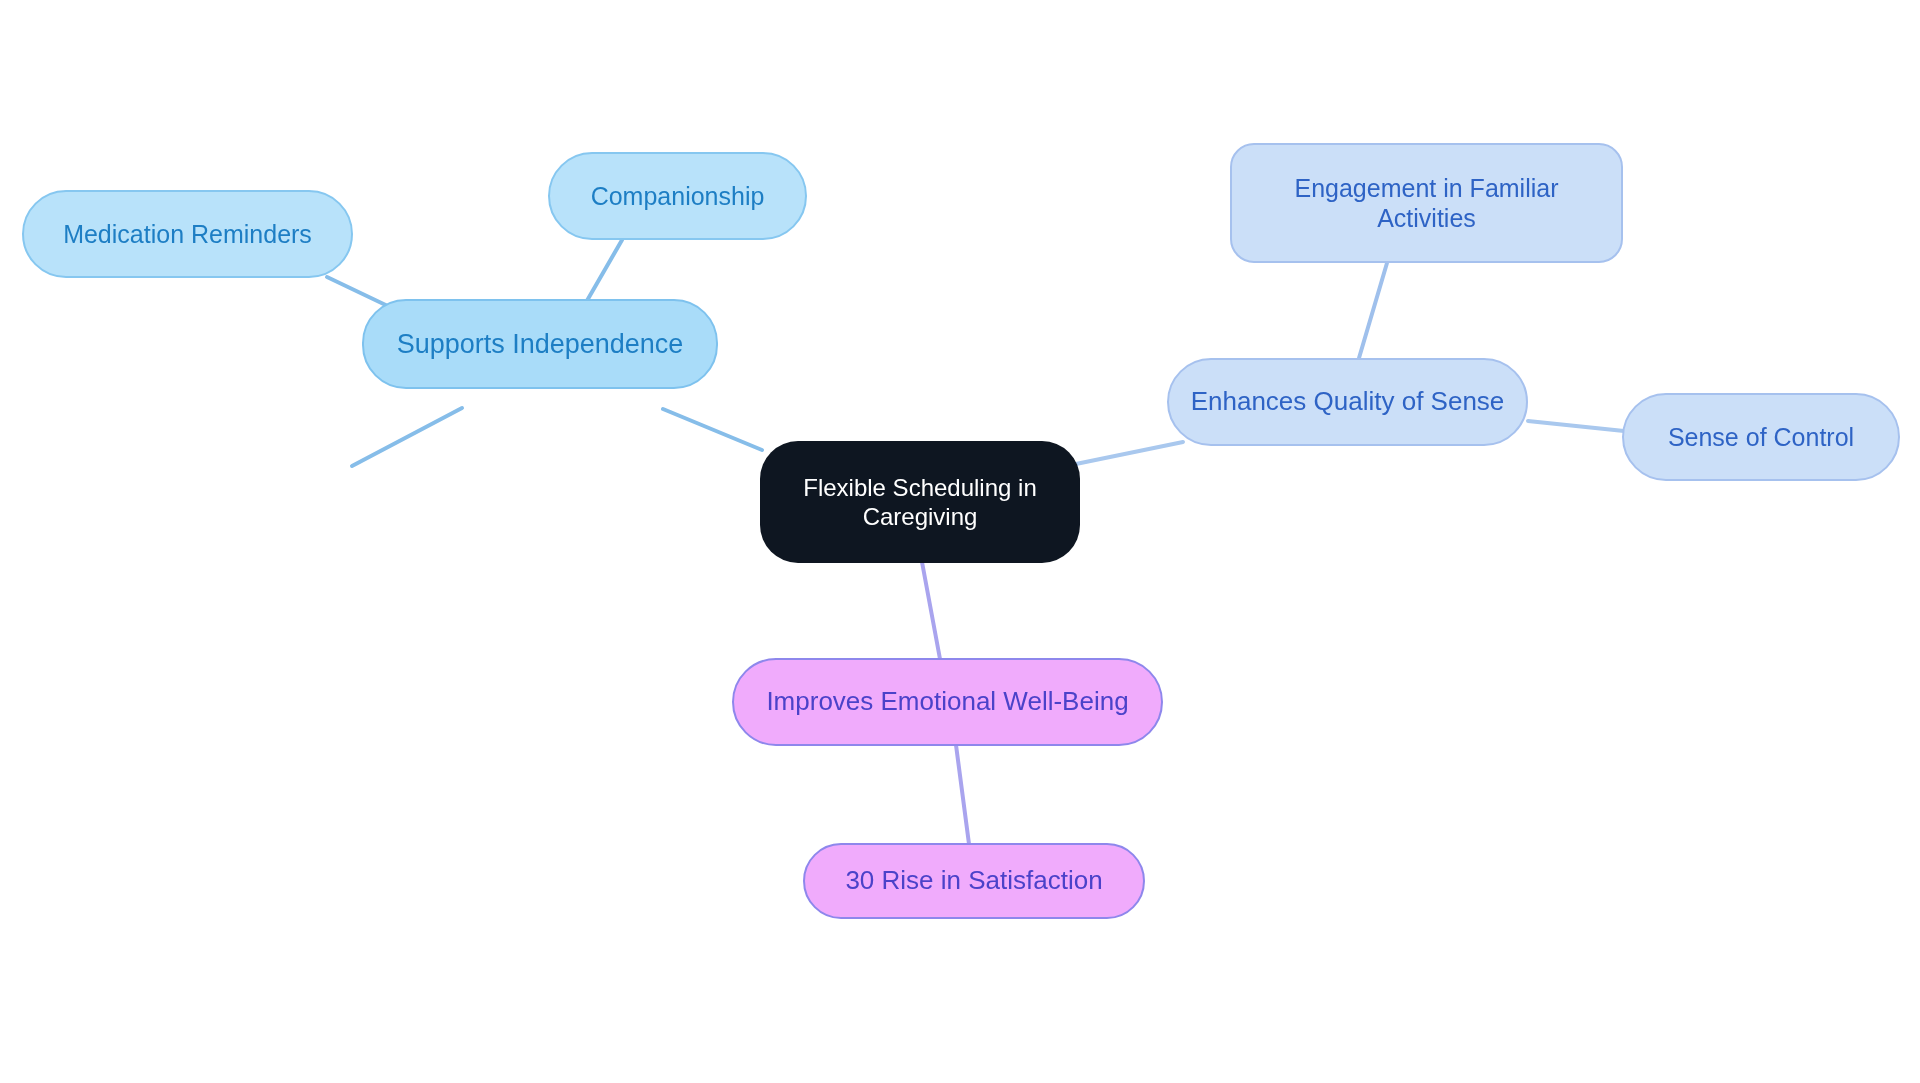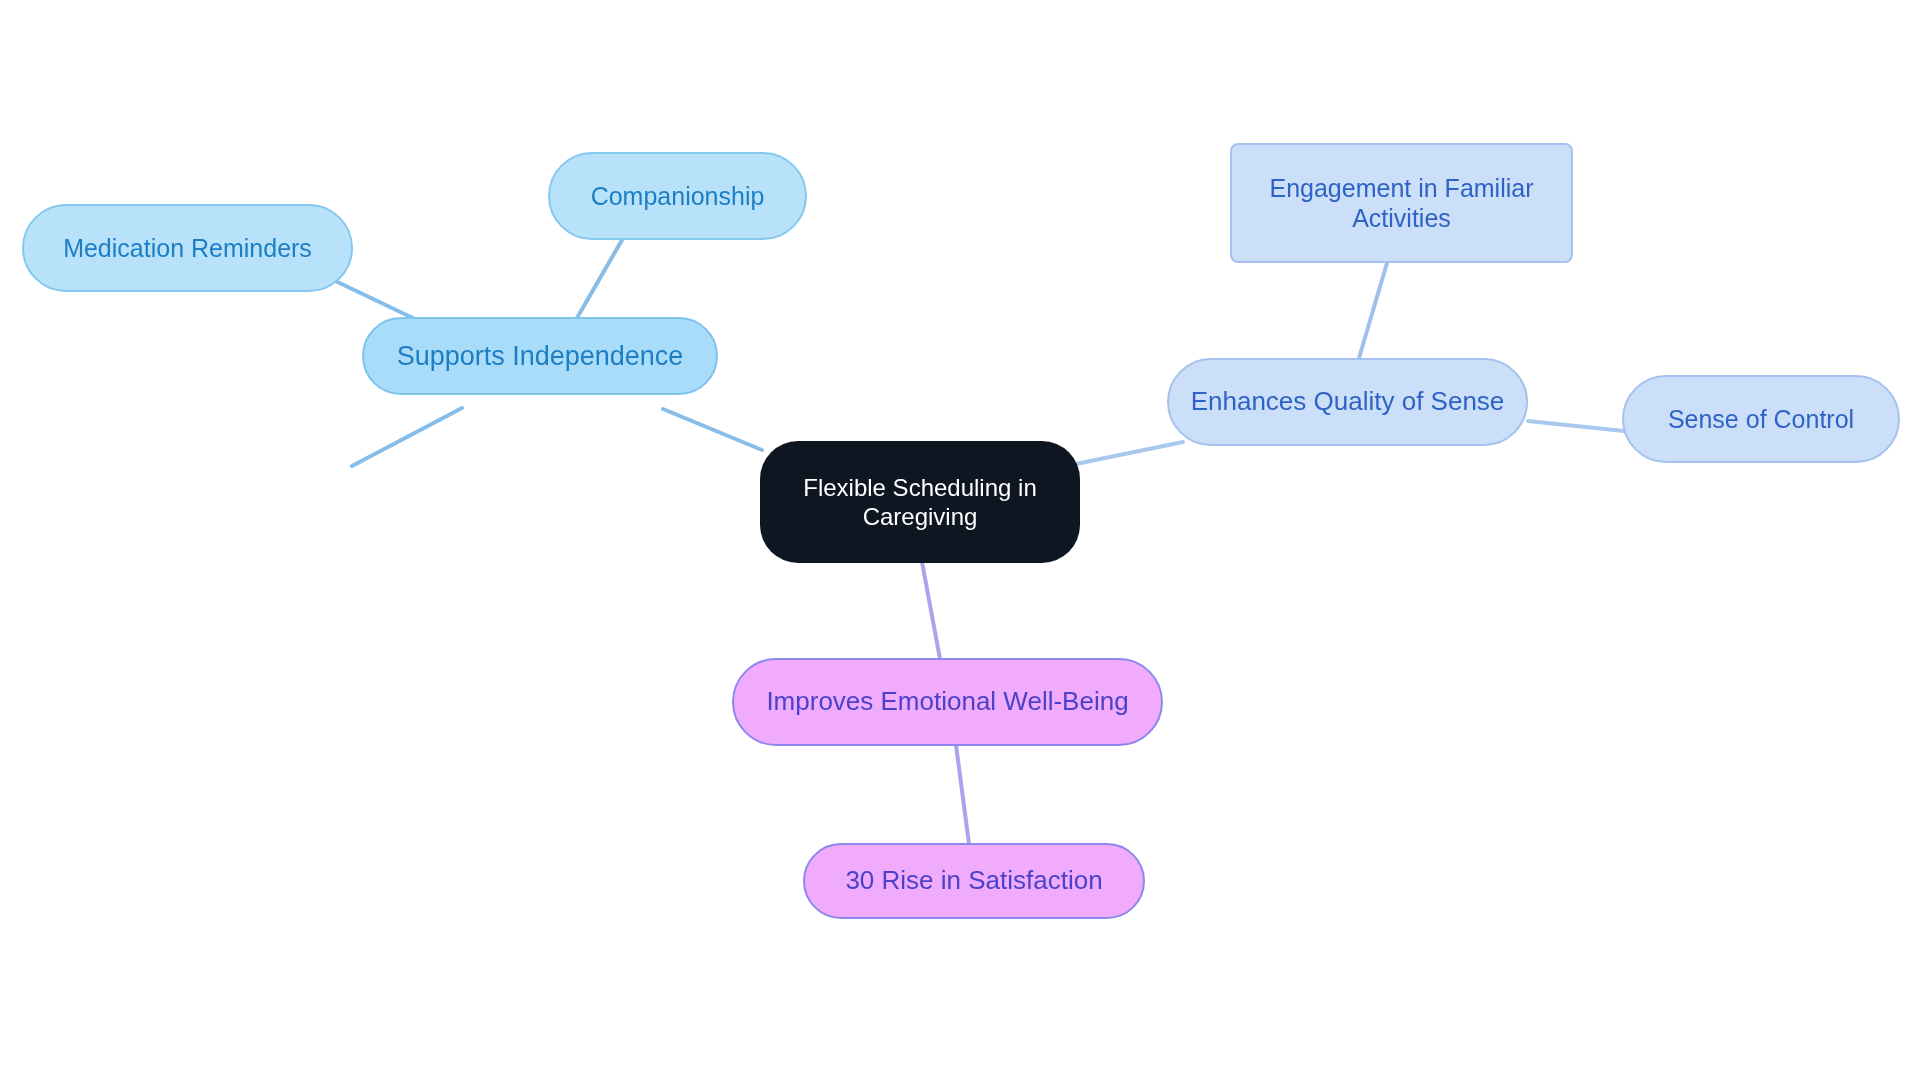--- a/index.html
+++ b/index.html
@@ -89,24 +89,24 @@
     <line x1="1387" y1="263" x2="1359" y2="358" stroke="#9fc0ec" stroke-width="4" stroke-linecap="round"></line>
     <line x1="1071" y1="465" x2="1183" y2="442" stroke="#a9c8ee" stroke-width="4" stroke-linecap="round"></line>
     <line x1="1528" y1="421" x2="1624" y2="431" stroke="#a9c8ee" stroke-width="4" stroke-linecap="round"></line>
 
     <line x1="922" y1="562" x2="940" y2="659" stroke="#a9a4ee" stroke-width="4" stroke-linecap="round"></line>
     <line x1="956" y1="745" x2="969" y2="844" stroke="#a9a4ee" stroke-width="4" stroke-linecap="round"></line>
   </svg>
 
   <div class="node center" style="left:760px; top:441px; width:320px; height:122px;">Flexible Scheduling in Caregiving</div>
 
-  <div class="node b1-parent" style="left:362px; top:317px; width:356px; height:78px;">Supports Independence</div>
-  <div class="node b1-child" style="left:22px; top:204px; width:331px; height:88px;">Medication Reminders</div>
+  <div class="node b1-parent" style="left:362px; top:299px; width:356px; height:90px;">Supports Independence</div>
+  <div class="node b1-child" style="left:22px; top:190px; width:331px; height:88px;">Medication Reminders</div>
   <div class="node b1-child" style="left:548px; top:152px; width:259px; height:88px;">Companionship</div>
 
   <div class="node b2-parent" style="left:1167px; top:358px; width:361px; height:88px;">Enhances Quality of Sense</div>
-  <div class="node b2-child" style="left:1230px; top:143px; width:343px; height:120px; border-radius:8px;">Engagement in Familiar Activities</div>
-  <div class="node b2-child" style="left:1622px; top:375px; width:278px; height:88px;">Sense of Control</div>
+  <div class="node b2-child" style="left:1230px; top:143px; width:393px; height:120px; border-radius:24px;">Engagement in Familiar Activities</div>
+  <div class="node b2-child" style="left:1622px; top:393px; width:278px; height:88px;">Sense of Control</div>
 
   <div class="node b3-parent" style="left:732px; top:658px; width:431px; height:88px;">Improves Emotional Well-Being</div>
   <div class="node b3-child" style="left:803px; top:843px; width:342px; height:76px;text-align:center;">30 Rise in Satisfaction</div>
 
 </div>
 
 </body></html>

